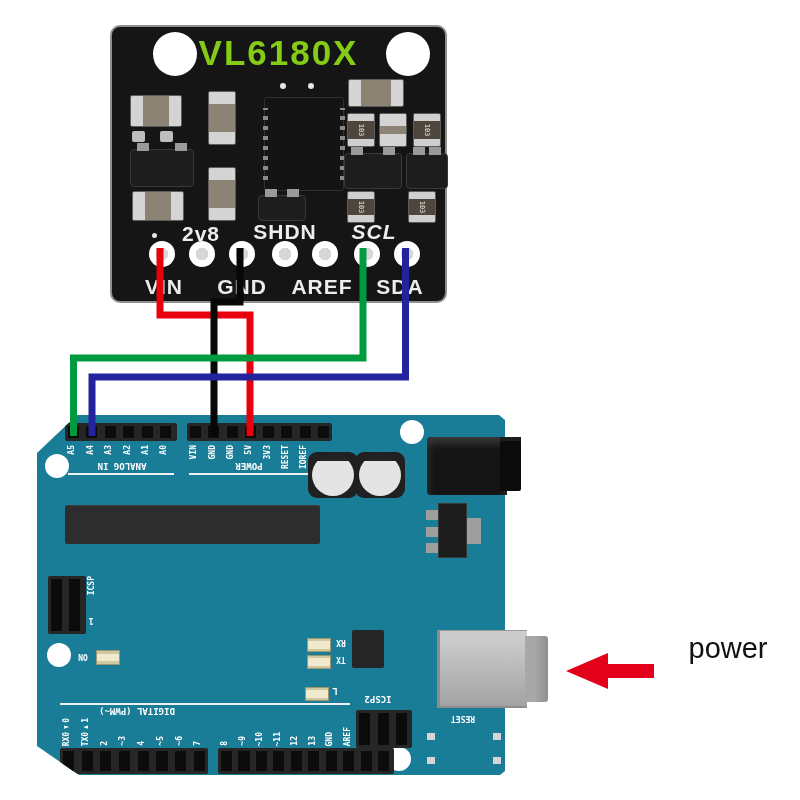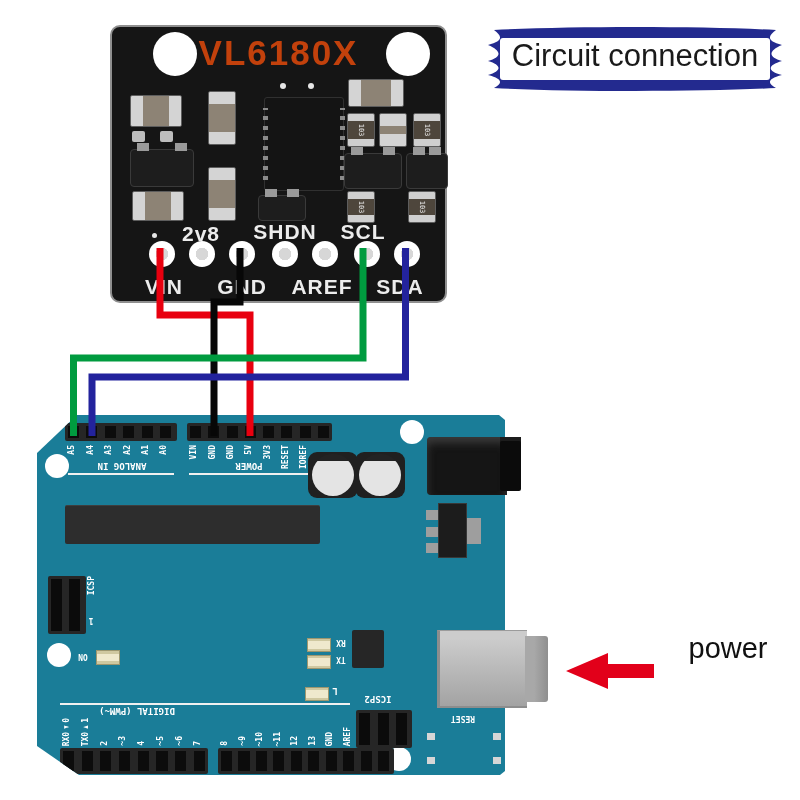--- a/index.html
+++ b/index.html
@@ -3,21 +3,21 @@
 <meta charset="utf-8">
 <style>
   html,body{margin:0;padding:0;background:#fff;}
   #canvas{position:relative;width:800px;height:800px;background:#ffffff;overflow:hidden;
           font-family:"Liberation Sans", sans-serif;}
   .abs{position:absolute;}
   
   .sensor{position:absolute;left:110px;top:25px;width:337px;height:278px;
           background:#151515;border:2px solid #8f8f8f;border-radius:10px;box-sizing:border-box;}
   .sensor-title{position:absolute;left:0;top:6px;width:100%;text-align:center;
-          color:#c2410c;font-weight:bold;font-size:35px;letter-spacing:2px;}
+          color:#84cc16;font-weight:bold;font-size:35px;letter-spacing:2px;}
   .bighole{position:absolute;width:44px;height:44px;background:#fff;border-radius:50%;}
   .pinhole{position:absolute;width:26px;height:26px;border-radius:50%;
           background:radial-gradient(circle,#d7d7d7 0 34%,#ffffff 35% 100%);}
   .pcb-lab{position:absolute;color:#ececec;font-weight:bold;font-size:21px;text-align:center;letter-spacing:1px;}
   .smd{position:absolute;border:1px solid #5d5d5d;border-radius:2px;
           background:linear-gradient(90deg,#d4d4d4 0 12px,#8d8375 12px calc(100% - 12px),#d4d4d4 calc(100% - 12px));}
   .smdv{position:absolute;border:1px solid #5d5d5d;border-radius:2px;
           background:linear-gradient(0deg,#d4d4d4 0 12px,#8d8375 12px calc(100% - 12px),#d4d4d4 calc(100% - 12px));}
   .c103{position:absolute;border:1px solid #5d5d5d;border-radius:2px;
           background:linear-gradient(0deg,#cfcfcf 0 7px,#4e463c 7px calc(100% - 7px),#cfcfcf calc(100% - 7px));}
@@ -104,21 +104,21 @@
     <div class="c103" style="left:235px;top:164px;width:26px;height:30px;">
         <span>103</span>
       </div>
     <div class="c103" style="left:296px;top:164px;width:26px;height:30px;">
         <span>103</span>
       </div>
     <div class="dot" style="left:40px;top:206px;width:5px;height:5px;"></div>
 
     <div class="pcb-lab" style="left:64px;top:195px;width:50px;">2v8</div>
     <div class="pcb-lab" style="left:138px;top:193px;width:70px;">SHDN</div>
-    <div class="pcb-lab" style="left:221px;top:193px;width:60px;">SCL</div>
+    <div class="pcb-lab" style="left:232px;top:193px;width:60px;font-style:italic;">SCL</div>
 
     <div class="pinhole" style="left:37px;top:214px;"></div>
     <div class="pinhole" style="left:77px;top:214px;"></div>
     <div class="pinhole" style="left:117px;top:214px;"></div>
     <div class="pinhole" style="left:160px;top:214px;"></div>
     <div class="pinhole" style="left:200px;top:214px;"></div>
     <div class="pinhole" style="left:242px;top:214px;"></div>
     <div class="pinhole" style="left:282px;top:214px;"></div>
 
     <div class="pcb-lab" style="left:22px;top:248px;width:60px;">VIN</div>
@@ -223,29 +223,20 @@
   <div class="usb"></div>
   <div class="usbcap"></div>
 
   <svg class="abs" style="left:0;top:0;z-index:40;" width="800" height="800">
     <path d="M160 248 V315 H250 V436" fill="none" stroke-width="7" stroke="#e8000f"></path>
     <path d="M240 248 V302 H214 V436" fill="none" stroke-width="7" stroke="#070707"></path>
     <path d="M363 248 V358 H73.5 V436" fill="none" stroke-width="7" stroke="#009b3f"></path>
     <path d="M405.5 248 V377 H92 V436" fill="none" stroke-width="7" stroke="#23239d"></path>
   </svg>
 
-  <div class="banner">
-    <svg width="314" height="70" viewBox="0 0 314 70">
-      <path d="M16 6 C 90 2 224 2 298 6 C 290 12 288 17 304 21 C 290 27 290 33 304 37
-               C 290 41 288 47 304 51 C 288 55 290 60 298 64 C 224 68 90 68 16 64
-               C 24 60 26 55 10 51 C 24 47 24 41 10 37 C 24 33 24 27 10 21 C 26 17 24 12 16 6 Z" fill="#232a8f"></path>
-      <rect x="22" y="14" width="270" height="42" rx="3" fill="#ffffff"></rect>
-    </svg>
-    <div class="banner-text">Circuit connection</div>
-  </div>
 
   <svg class="abs" style="left:566px;top:652px;z-index:45;" width="88" height="38">
     <polygon points="0,19 42,1 42,12 88,12 88,26 42,26 42,37" fill="#e2001a"></polygon>
   </svg>
   <div class="inpow">
     <div>power</div>
   </div>
 
 </div>
 

